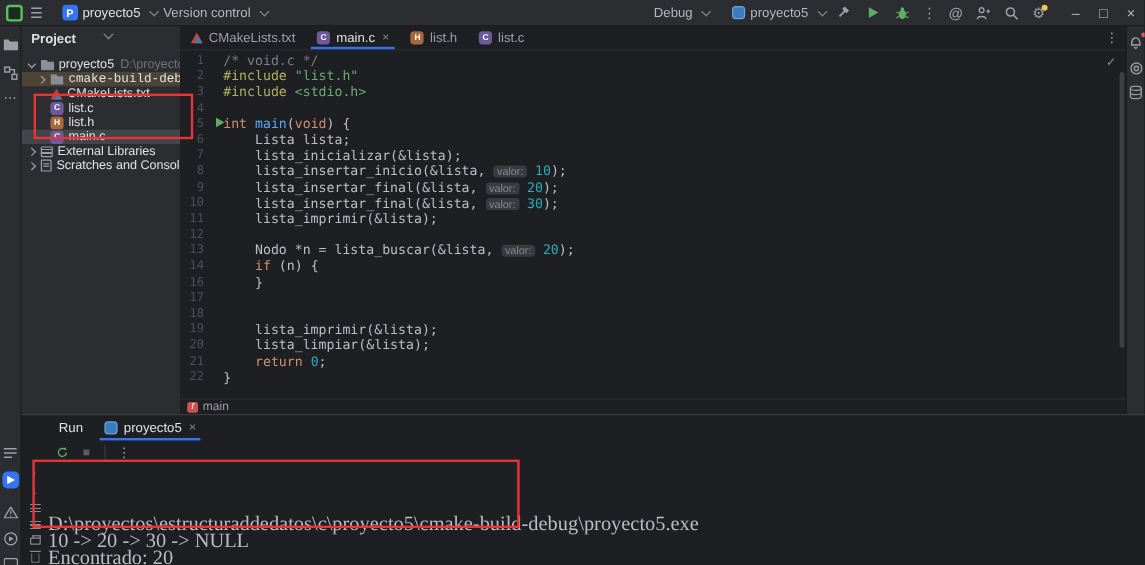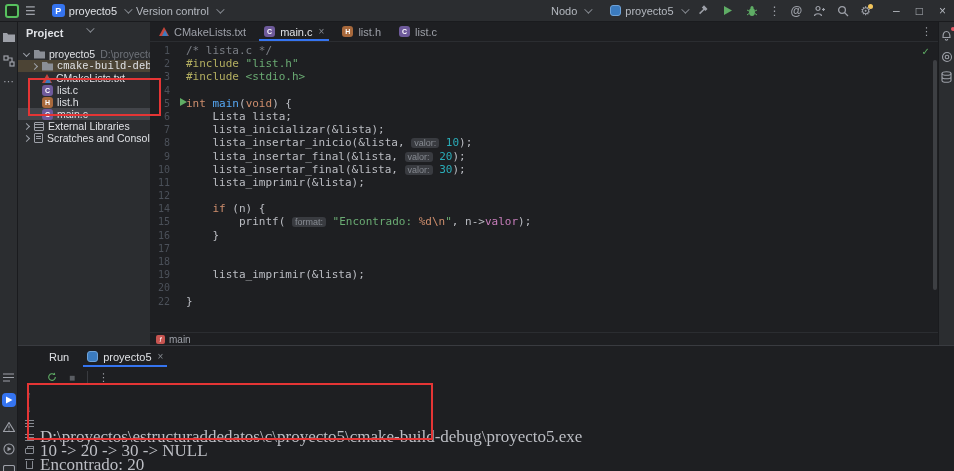--- a/index.html
+++ b/index.html
@@ -135,21 +135,21 @@
         <span class="tb-text">proyecto5</span>
         <span class="chev"></span>
       </span>
       <span class="proj-chip" style="margin-left:0;">
         <span class="tb-dim">Version control</span>
         <span class="chev"></span>
       </span>
     </div>
     <div class="tb-right">
       <span class="proj-chip">
-        <span class="tb-dim">Nodo</span>
+        <span class="tb-dim">Debug</span>
         <span class="chev"></span>
       </span>
       <span class="proj-chip">
         <span class="cfg-icon"></span>
         <span class="tb-dim">proyecto5</span>
         <span class="chev"></span>
       </span>
       <span class="ico">
         <svg width="12" height="12" viewBox="0 0 12 12">
             <path d="M2 2 L7 2 L7 5 L5.5 5 L5.5 11 L4 11 L4 5 L2 5 Z" fill="#9da0a8" transform="rotate(45 6 6)"></path>
@@ -353,39 +353,40 @@
             <span class="i-c">C</span>
           </span>
           <span>list.c</span>
         </div>
         <div class="tab-extra" style="order:99;">
         <span>⋮</span>
       </div>
     </div>
     <span id="ed-check">✓</span>
     <div id="code">
-        <div class="crow"><span class="ln">1</span><span class="lc"><span class="tok-com">/* lista.c */</span></span></div>
+        <div class="crow"><span class="ln">1</span><span class="lc"><span class="tok-com">/* void.c */</span></span></div>
         <div class="crow"><span class="ln">2</span><span class="lc"><span class="tok-pre">#include</span><span> </span><span class="tok-str">"list.h"</span></span></div>
         <div class="crow"><span class="ln">3</span><span class="lc"><span class="tok-pre">#include</span><span> </span><span class="tok-str">&lt;stdio.h&gt;</span></span></div>
         <div class="crow"><span class="ln">4</span><span class="lc"></span></div>
         <div class="crow"><span class="ln">5</span><span class="runarrow"></span><span class="lc"><span class="tok-kw">int</span><span> </span><span class="tok-fn">main</span><span>(</span><span class="tok-kw">void</span><span>) {</span></span></div>
         <div class="crow"><span class="ln">6</span><span class="lc"><span>    Lista lista;</span></span></div>
         <div class="crow"><span class="ln">7</span><span class="lc"><span>    lista_inicializar(&amp;lista);</span></span></div>
         <div class="crow"><span class="ln">8</span><span class="lc"><span>    lista_insertar_inicio(&amp;lista, </span><span class="tok-hint">valor:</span><span> </span><span class="tok-num">10</span><span>);</span></span></div>
         <div class="crow"><span class="ln">9</span><span class="lc"><span>    lista_insertar_final(&amp;lista, </span><span class="tok-hint">valor:</span><span> </span><span class="tok-num">20</span><span>);</span></span></div>
         <div class="crow"><span class="ln">10</span><span class="lc"><span>    lista_insertar_final(&amp;lista, </span><span class="tok-hint">valor:</span><span> </span><span class="tok-num">30</span><span>);</span></span></div>
         <div class="crow"><span class="ln">11</span><span class="lc"><span>    lista_imprimir(&amp;lista);</span></span></div>
         <div class="crow"><span class="ln">12</span><span class="lc"></span></div>
+        <div class="crow"><span class="ln">13</span><span class="lc"><span>    Nodo *n = lista_buscar(&amp;lista, </span><span class="tok-hint">valor:</span><span> </span><span class="tok-num">20</span><span>);</span></span></div>
         <div class="crow"><span class="ln">14</span><span class="lc"><span>    </span><span class="tok-kw">if</span><span> (n) {</span></span></div>
-        <div class="crow"><span class="ln">15</span><span class="lc"><span>        printf( </span><span class="tok-hint">format:</span><span> </span><span class="tok-str">"Encontrado: </span><span class="tok-esc">%d\n</span><span class="tok-str">"</span><span>, n-&gt;</span><span class="tok-field">valor</span><span>);</span></span></div>
         <div class="crow"><span class="ln">16</span><span class="lc"><span>    }</span></span></div>
         <div class="crow"><span class="ln">17</span><span class="lc"></span></div>
         <div class="crow"><span class="ln">18</span></div>
         <div class="crow"><span class="ln">19</span><span class="lc"><span>    lista_imprimir(&amp;lista);</span></span></div>
-        <div class="crow"><span class="ln">20</span></div>
+        <div class="crow"><span class="ln">20</span><span class="lc"><span>    lista_limpiar(&amp;lista);</span></span></div>
+        <div class="crow"><span class="ln">21</span><span class="lc"><span>    </span><span class="tok-kw">return</span><span> </span><span class="tok-num">0</span><span>;</span></span></div>
         <div class="crow"><span class="ln">22</span><span class="lc"><span>}</span></span></div>
       </div>
     <div id="ed-scroll"></div>
     <div id="breadcrumbs">
       <span class="bc-icon">f</span>
       <span>main</span>
     </div>
   </div>
 
   <div id="runpanel">

